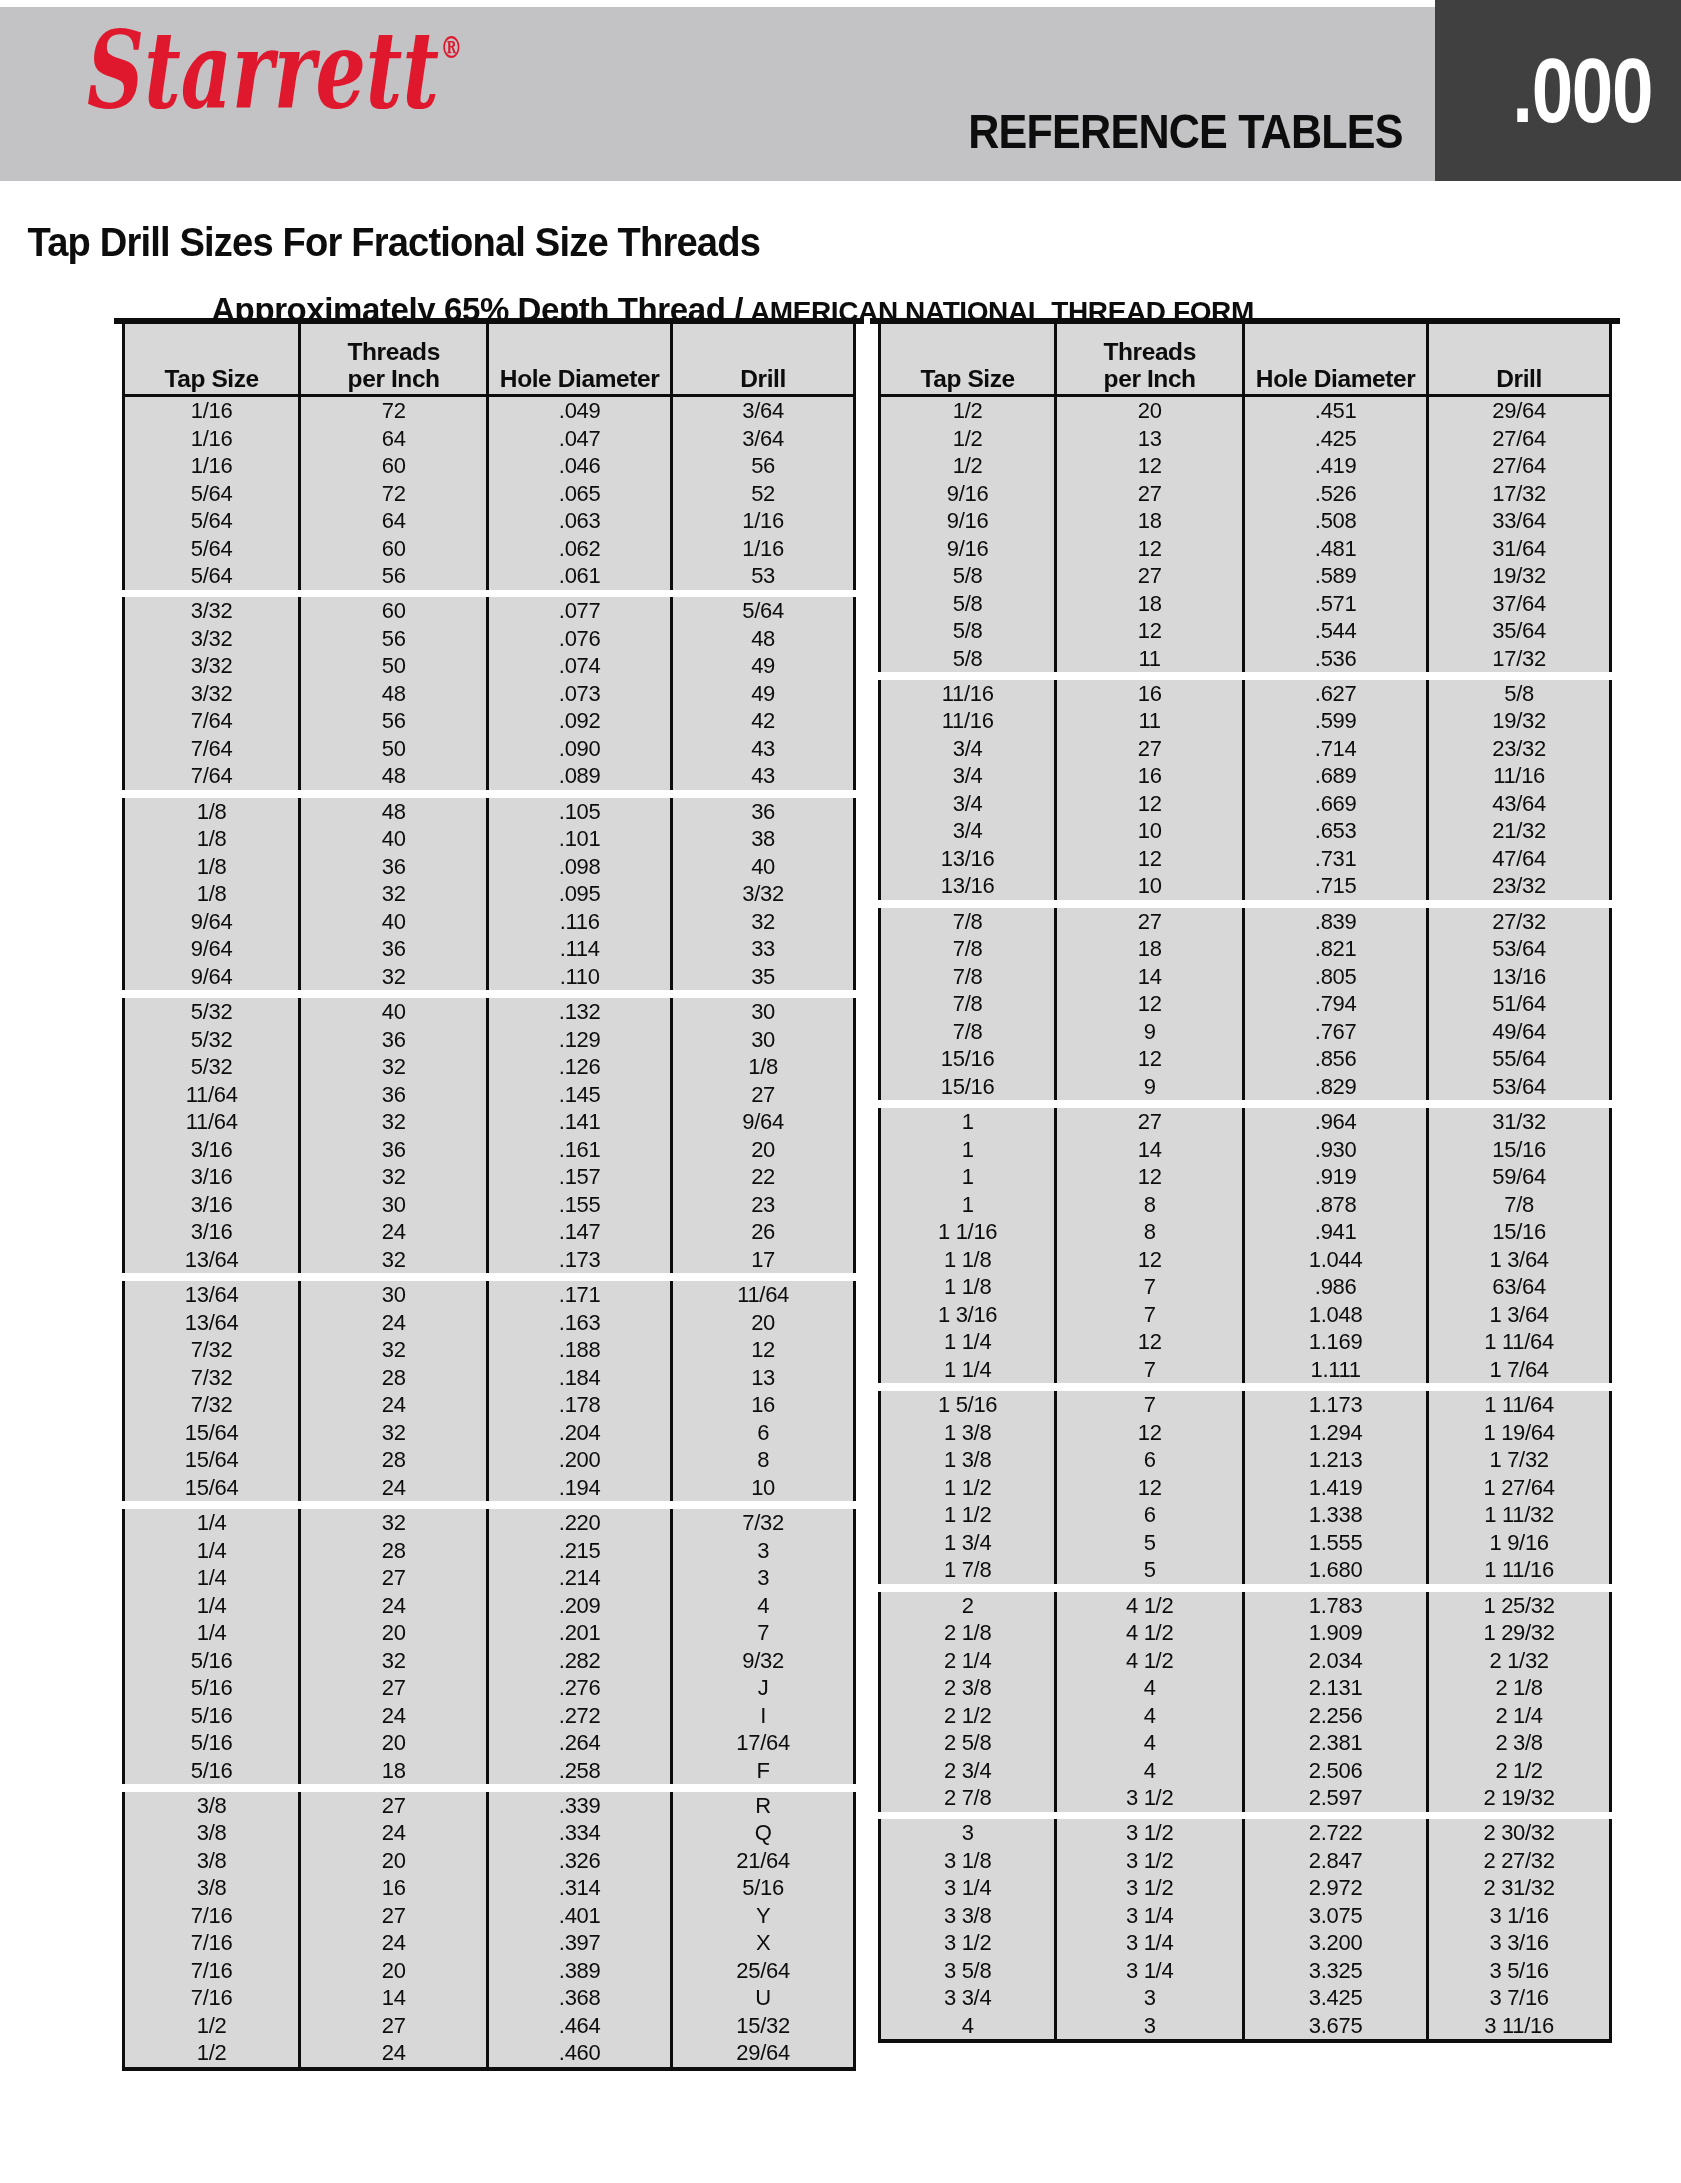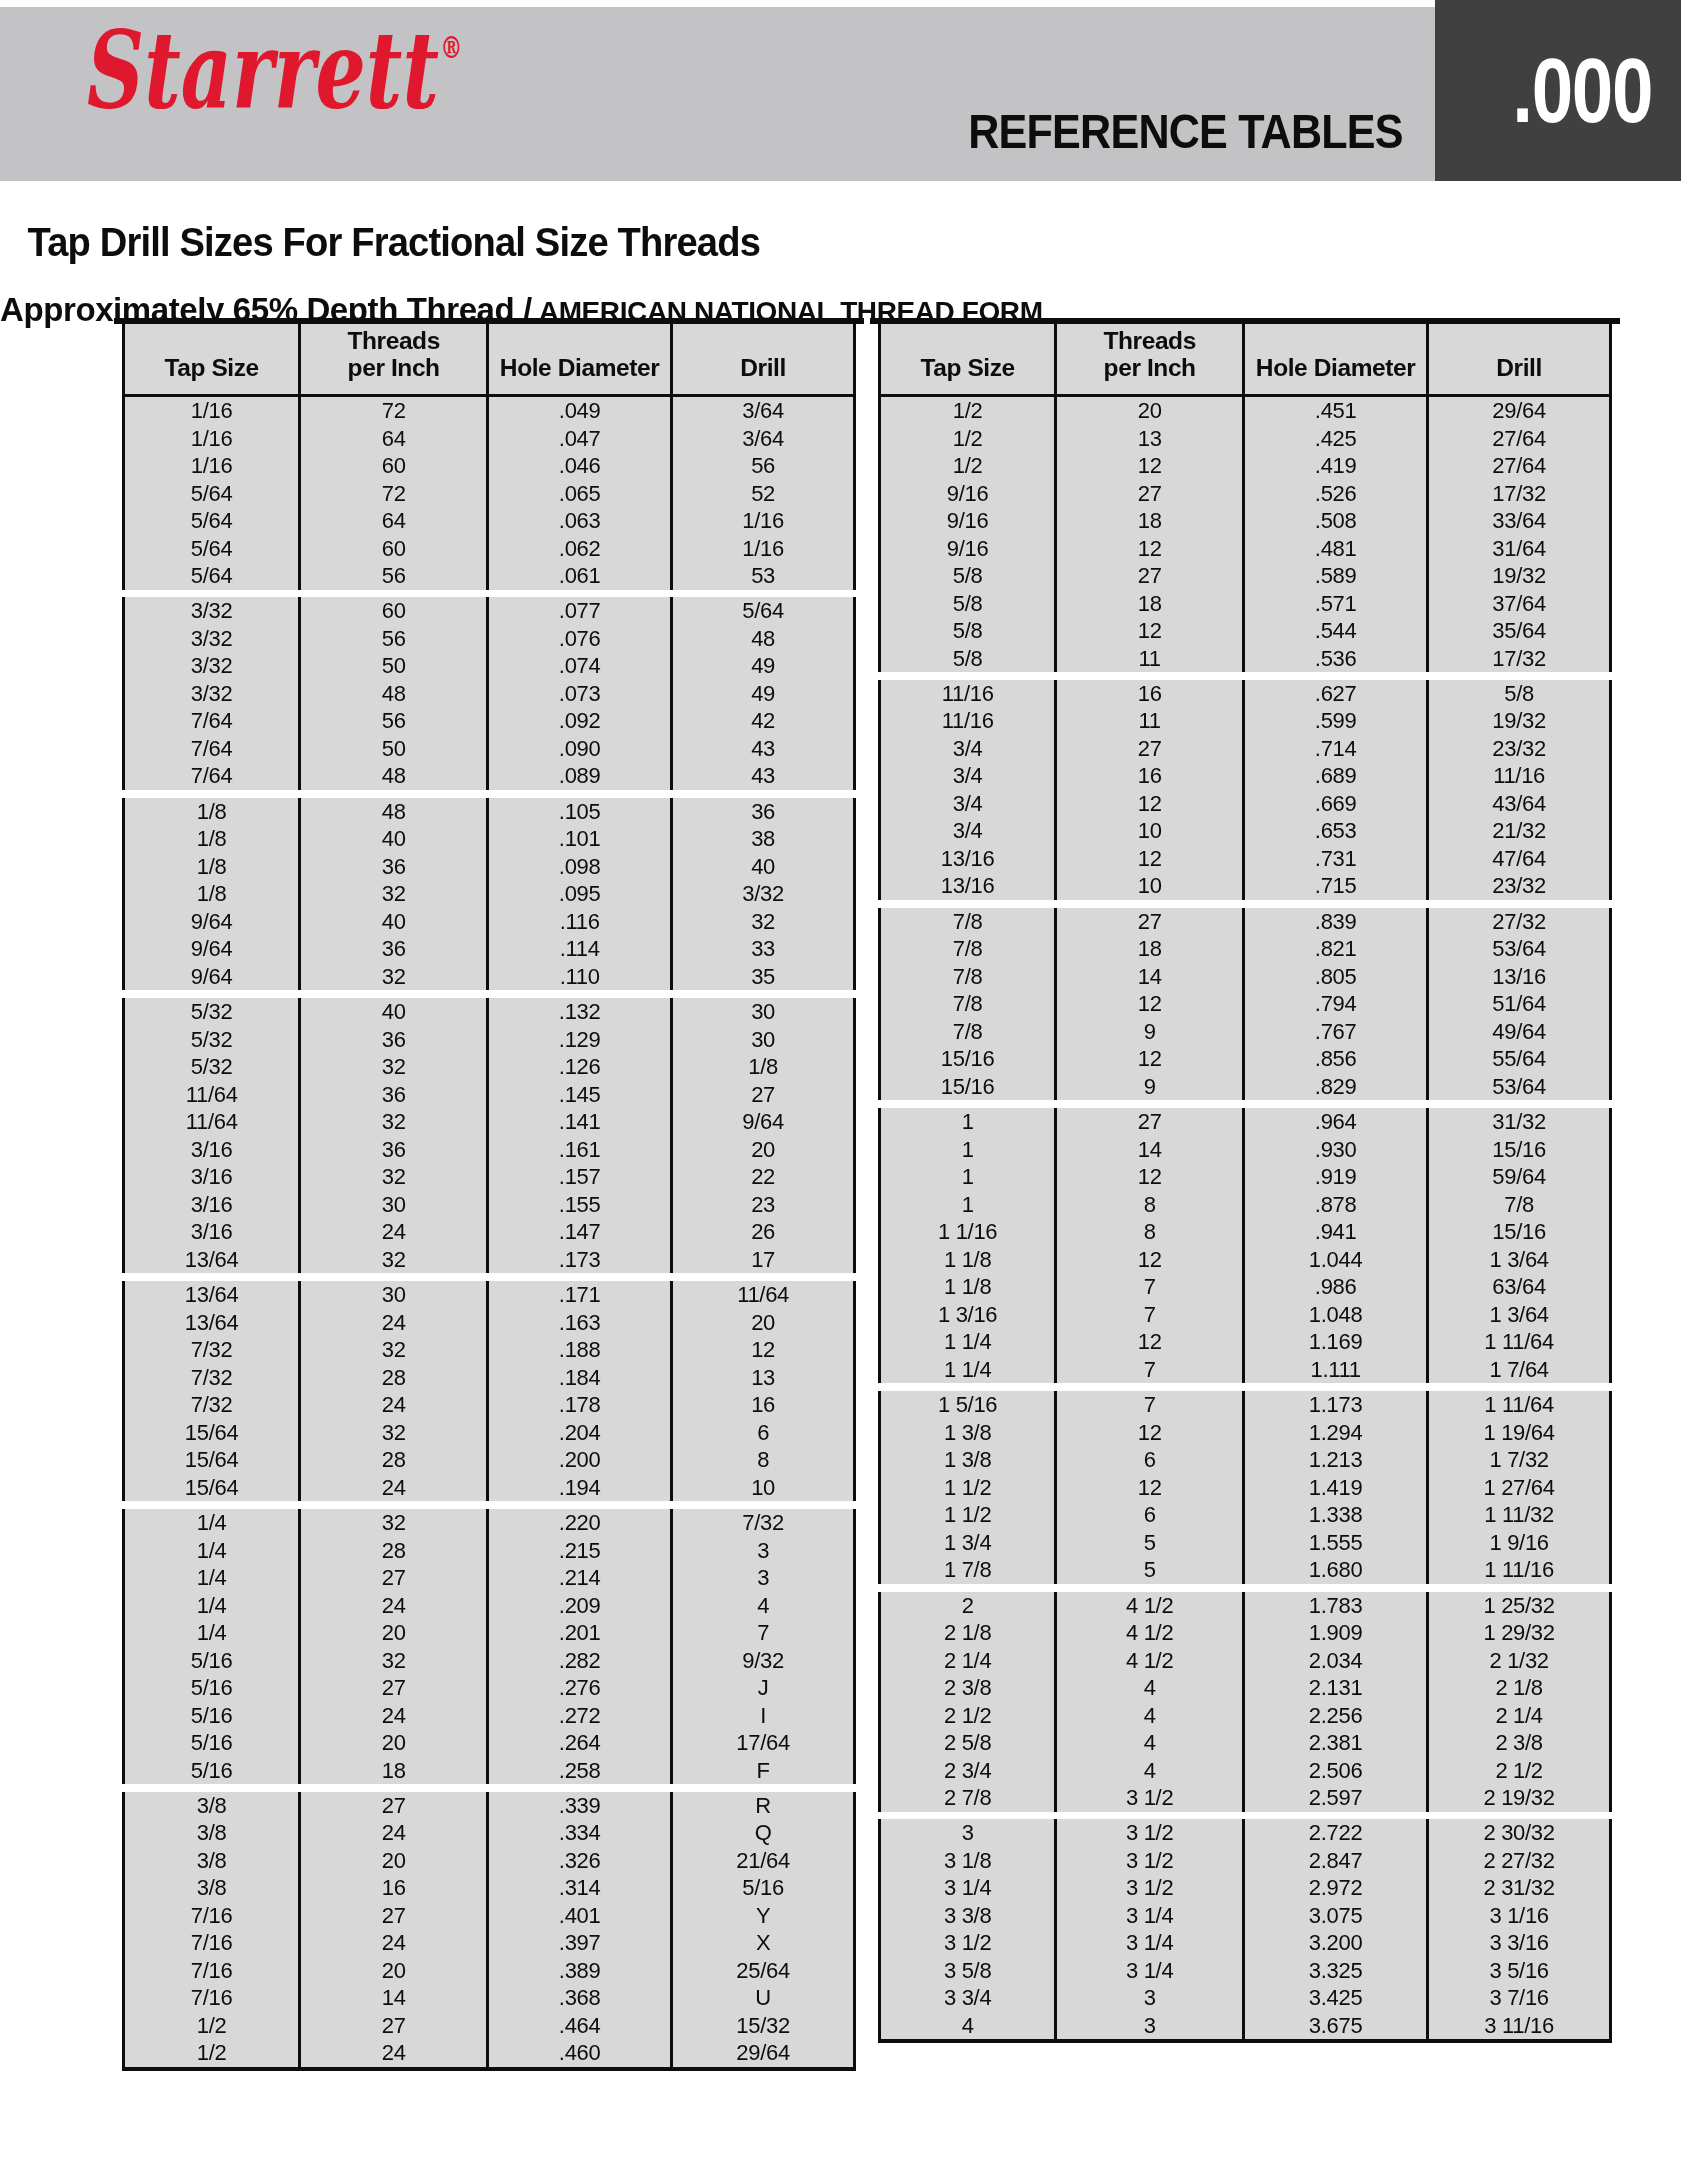--- a/index.html
+++ b/index.html
@@ -25,32 +25,32 @@
         font-family:"DejaVu Serif",serif;font-style:italic;font-weight:bold;
         font-size:107px;line-height:1;white-space:nowrap;
         transform:scaleX(0.74);transform-origin:left top;}
   .logo .rmark{font-size:30px;font-style:normal;vertical-align:super;position:relative;top:-12.2px;left:1.7px;}
   .ref-tables{position:absolute;right:278px;top:107px;font-weight:bold;font-size:49px;line-height:1;
         letter-spacing:-0.9px;transform:scaleX(0.88);transform-origin:right center;white-space:nowrap;}
   
   .title{position:absolute;left:0;top:220px;width:1681px;text-align:left;
         font-weight:bold;font-size:41px;line-height:1.1;letter-spacing:-0.9px;}
   .title>span{display:inline-block;transform:scaleX(0.93);}
-  .subtitle{position:absolute;left:0;top:290px;width:1465px;
+  .subtitle{position:absolute;left:0;top:290px;width:1465px;text-align:center;
         font-weight:bold;font-size:33px;line-height:1.2;letter-spacing:-0.4px;white-space:nowrap;}
   .subtitle .caps{font-size:28px;margin-left:7px;}
   
   .dtable{position:absolute;top:318px;width:734px;}
   .dtable.left{left:122px;}
   .dtable.right{left:878px;}
   .top-bar{position:absolute;left:-7.9px;right:-7.9px;top:0;height:6.1px;background:#0d0d0d;}
   .thead{margin-top:6.1px;display:flex;height:73px;background:var(--cell-gray);
          border-left:3.5px solid #0d0d0d;border-right:3.5px solid #0d0d0d;border-bottom:3.5px solid #0d0d0d;}
   .hc{display:flex;flex-direction:column;justify-content:flex-end;align-items:center;
-      padding-bottom:13px;font-weight:bold;font-size:24.5px;line-height:1.08;text-align:center;
+      padding-bottom:2px;font-weight:bold;font-size:24.5px;line-height:1.08;text-align:center;
       letter-spacing:-0.4px;white-space:pre-line;}
   .hc+.hc{border-left:3.5px solid #0d0d0d;}
   .c0{width:23.8%;}
   .c1{width:25.8%;}
   .c2{width:25.3%;}
   .c3{width:25.1%;}
   .group{background:var(--cell-gray);border-left:3.5px solid #0d0d0d;border-right:3.5px solid #0d0d0d;}
   .tbody > .group:last-child{border-bottom:4.4px solid #0d0d0d;}
   .sep{height:7.9px;background:#ffffff;}
   .row{display:flex;}

